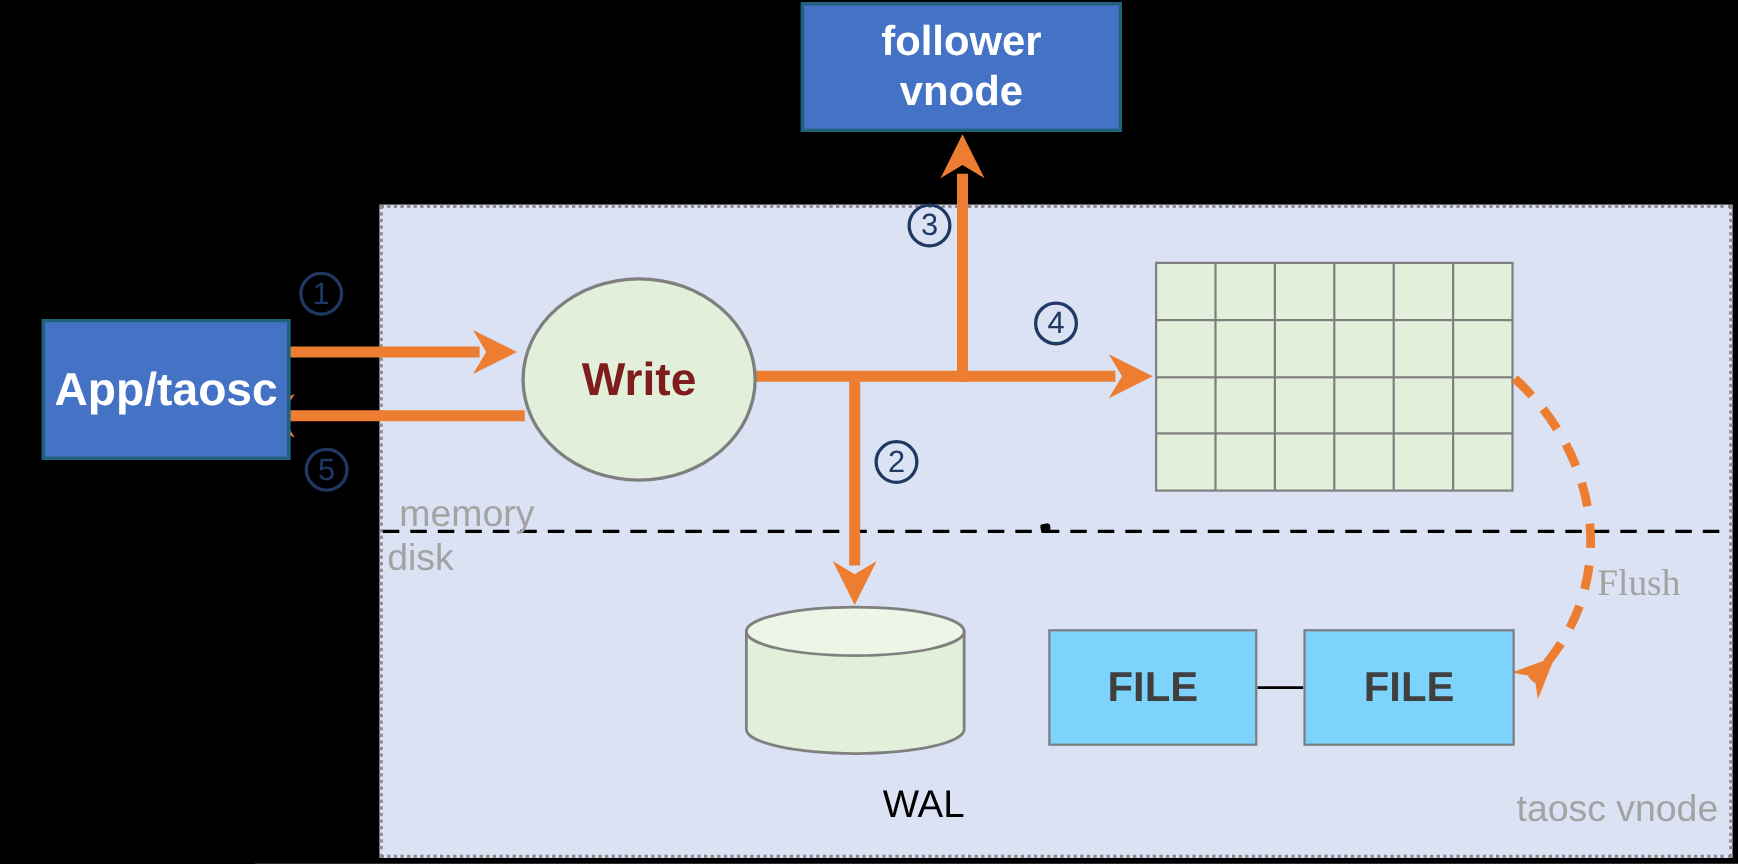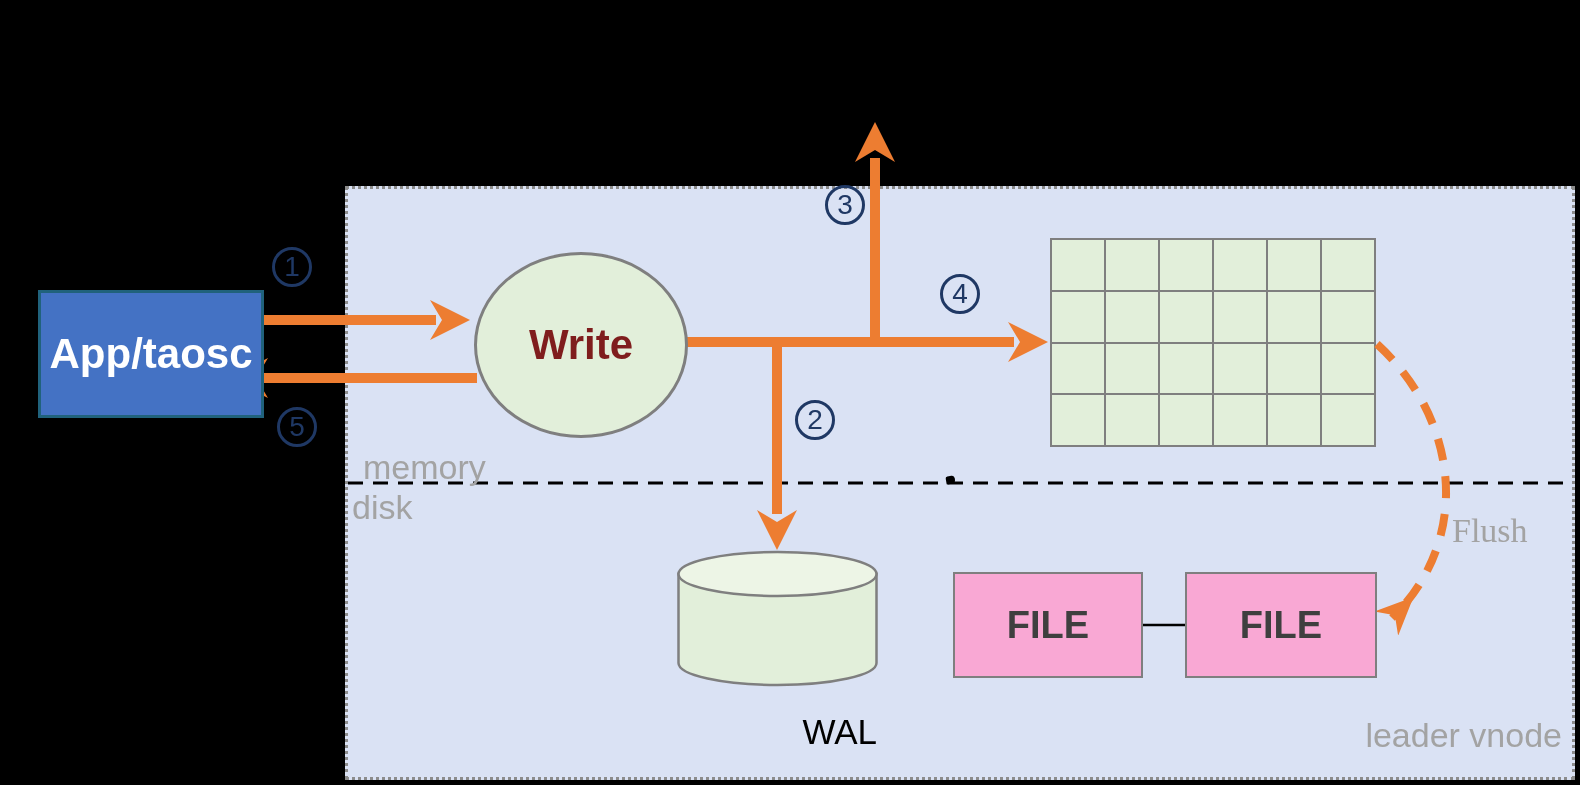--- a/index.html
+++ b/index.html
@@ -30,21 +30,21 @@
   }
   
   #memtable{
     left:1050px;top:238px;width:326px;height:209px;
     display:grid;grid-template-columns:repeat(6,1fr);grid-template-rows:repeat(4,1fr);
     background:#7F7F7F;gap:2px;padding:2px;
   }
   #memtable .cell{background:#E2EFDA;}
   
   .file-box{
-    background:#f9a8d4;border:2px solid #7F7F7F;
+    background:#7dd3fc;border:2px solid #7F7F7F;
     display:flex;align-items:center;justify-content:center;
     font-size:38px;font-weight:bold;color:#3F3F3F;
   }
   #file-box-1{left:953px;top:572px;width:190px;height:106px;}
   #file-box-2{left:1185px;top:572px;width:192px;height:106px;}
   
   .plain-label{color:#a3a3a3;font-size:34px;line-height:1;}
   #memory-label{left:363px;top:450px;}
   #disk-label{left:352px;top:490px;}
   #flush-label{left:1452px;top:514px;font-family:Liberation Serif, serif;}
@@ -136,39 +136,43 @@
     </g>
 
     <g fill="#ED7D31">
       <line x1="777" y1="342" x2="777" y2="514" stroke="#ED7D31" stroke-width="10"></line>
       <polygon points="777,550 757,510 777,522 797,510"></polygon>
     </g>
 
     <path d="M1377,344 C1460,420 1472,540 1392,618" fill="none" stroke="#ED7D31" stroke-width="8" stroke-dasharray="22 16" marker-end="url(#flush-head)"></path>
   </svg>
 
+  <div id="follower-box" class="abs blue-node">
+    <span>follower
+vnode</span>
+  </div>
   <div id="app-box" class="abs blue-node">
     <span>App/taosc</span>
   </div>
 
   <div id="write-ellipse" class="abs">
     <span>Write</span>
   </div>
 
   <div id="file-box-1" class="abs file-box">
     <span>FILE</span>
   </div>
   <div id="file-box-2" class="abs file-box">
     <span>FILE</span>
   </div>
 
   <div id="memory-label" class="abs plain-label">memory</div>
   <div id="disk-label" class="abs plain-label">disk</div>
   <div id="flush-label" class="abs plain-label">Flush</div>
-  <div id="leader-label" class="abs plain-label">leader vnode</div>
+  <div id="leader-label" class="abs plain-label">taosc vnode</div>
   <div id="wal-label" class="abs">WAL</div>
 
   <div id="step-1" class="abs step">
     <span>1</span>
   </div>
   <div id="step-2" class="abs step">
     <span>2</span>
   </div>
   <div id="step-3" class="abs step">
     <span>3</span>

